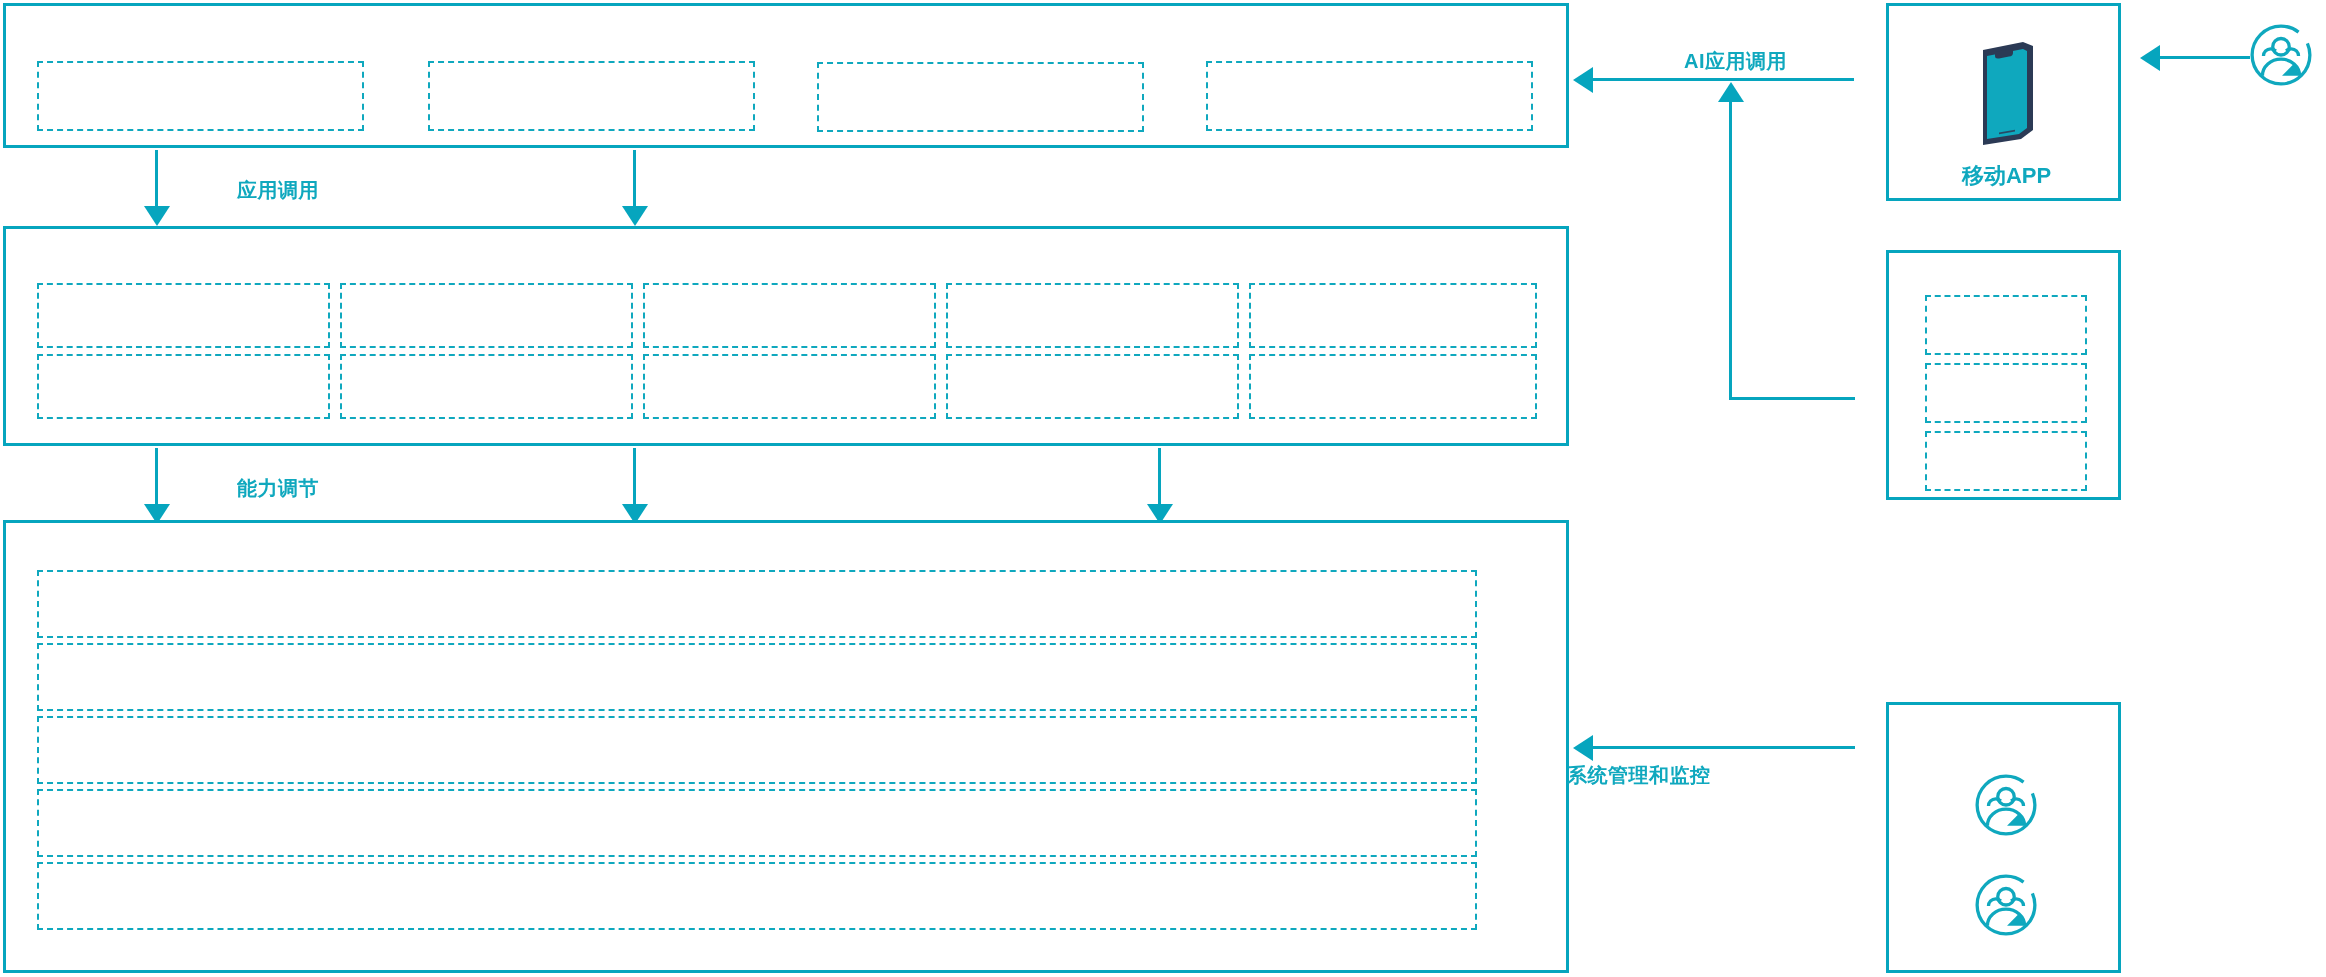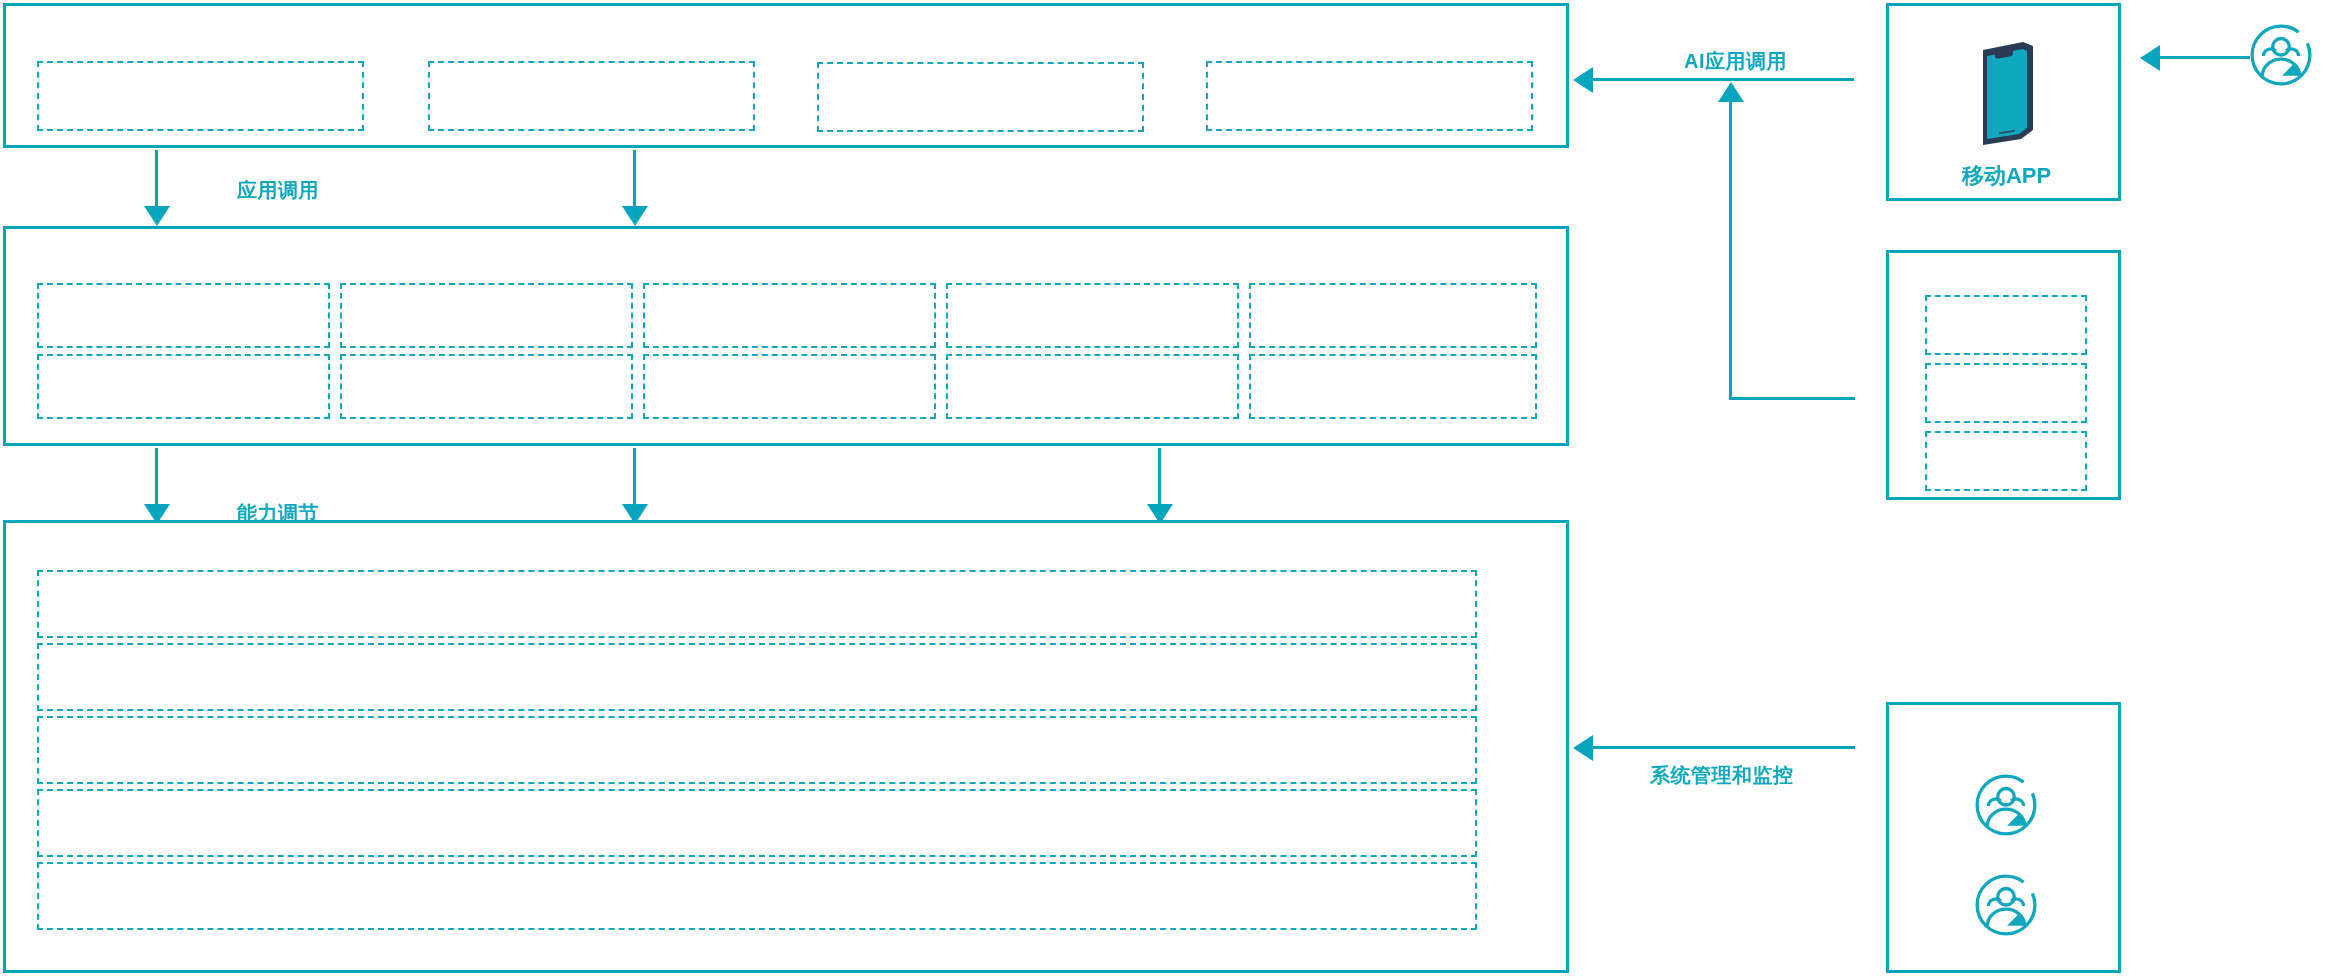--- a/index.html
+++ b/index.html
@@ -150,21 +150,21 @@
 
   <div class="line-v" style="left:155px; top:448px; width:3px; height:60px;"></div>
   <div class="tri-down" style="left:144px; top:504px;"></div>
 
   <div class="line-v" style="left:633px; top:448px; width:3px; height:60px;"></div>
   <div class="tri-down" style="left:622px; top:504px;"></div>
 
   <div class="line-v" style="left:1158px; top:448px; width:3px; height:60px;"></div>
   <div class="tri-down" style="left:1147px; top:504px;"></div>
 
-  <div class="arrow-label" style="left:237px; top:500px;">能力调节</div>
+  <div class="arrow-label" style="left:237px; top:475px;">能力调节</div>
 
   <div class="solid-box" style="left:3px; top:520px; width:1566px; height:453px;">
     <div class="dashed-cell" style="left:31px; top:47px; width:1440px; height:68px;">
       <span></span>
     </div>
     <div class="dashed-cell" style="left:31px; top:120px; width:1440px; height:68px;">
       <span></span>
     </div>
     <div class="dashed-cell" style="left:31px; top:193px; width:1440px; height:68px;">
       <span></span>
@@ -219,21 +219,21 @@
     <div class="dashed-cell" style="left:36px; top:110px; width:162px; height:60px;">
       <span></span>
     </div>
     <div class="dashed-cell" style="left:36px; top:178px; width:162px; height:60px;">
       <span></span>
     </div>
   </div>
 
   <div class="line-h" style="left:1593px; top:746px; width:262px; height:3px;"></div>
   <div class="tri-left" style="left:1573px; top:735px;"></div>
-  <div class="arrow-label" style="left:1650px; top:762px;">系统管理和监控</div>
+  <div class="arrow-label" style="left:1567px; top:762px;">系统管理和监控</div>
 
   <div class="solid-box" style="left:1886px; top:702px; width:235px; height:271px;">
     <svg class="icon-users" style="left:84px; top:67px;" width="66" height="66" viewBox="0 0 64 64">
       <g fill="none" stroke="#0FA8BE" stroke-width="3.2">
         <circle cx="32" cy="32" r="28" stroke-dasharray="150 14"></circle>
         <circle cx="32" cy="24" r="8"></circle>
         <path d="M15 33 a7 7 0 0 1 7 -7 a7 7 0 0 1 5 2"></path>
         <path d="M49 33 a7 7 0 0 0 -7 -7 a7 7 0 0 0 -5 2"></path>
         <path d="M14 52 a18 16 0 0 1 36 0"></path>
       </g>

